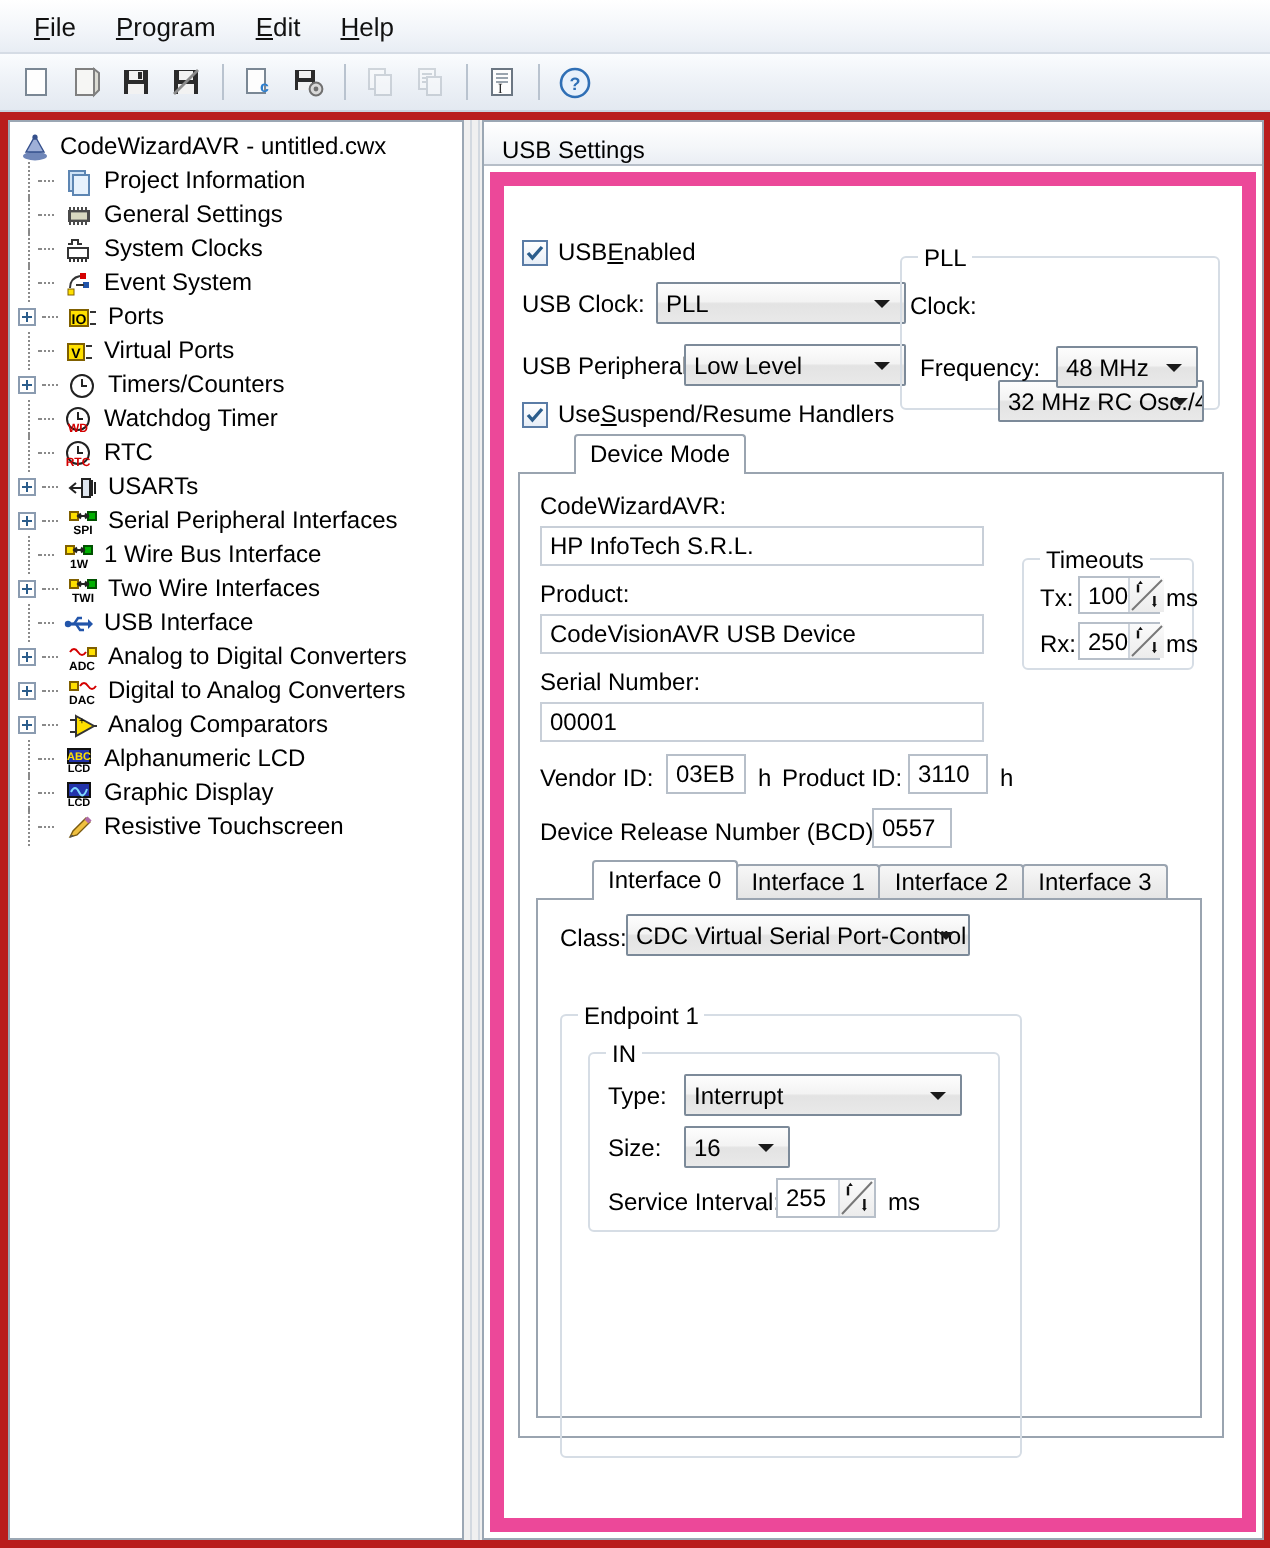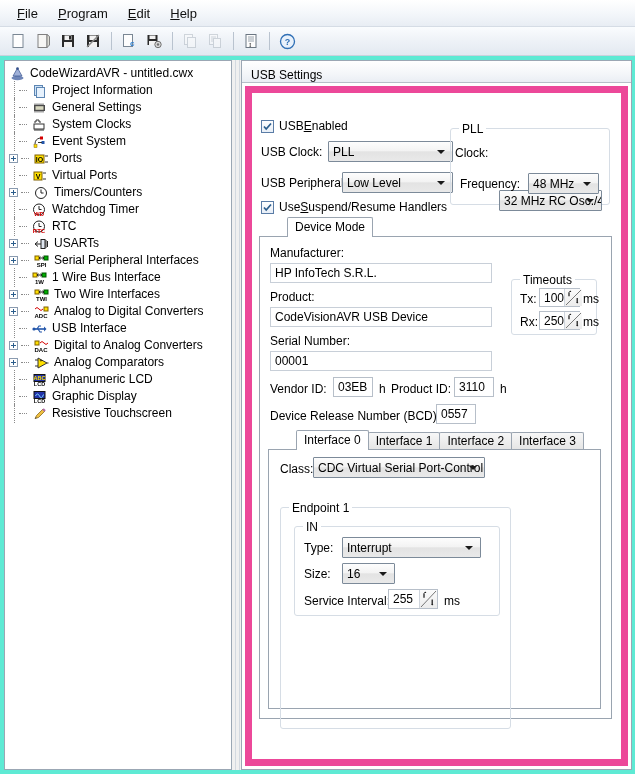--- a/index.html
+++ b/index.html
@@ -70,21 +70,21 @@
     background: #b9c3cf;
     margin: 0 5px;
   }
   .tb-ico { display: block; }
 
   
   .split {
     flex: 1 1 auto;
     display: flex;
     min-height: 0;
-    background: #5eead4;
+    background: #b91c1c;
     padding: 4px 3px 4px 4px;
     box-sizing: border-box;
   }
   .tree-pane {
     width: 228px;
     background: #ffffff;
     border: 1px solid #9ba7b4;
     box-sizing: border-box;
     overflow: hidden;
     position: relative;
@@ -606,45 +606,45 @@
               <rect x="10" y="2" width="4" height="4" fill="#00b000" stroke="#005000"></rect>
               <path d="M5 4 h5" stroke="#222"></path>
               <path d="M6.5 2.8 L5 4 L6.5 5.2 M8.5 2.8 L10 4 L8.5 5.2" stroke="#222" fill="none"></path>
               <text x="7.5" y="13" text-anchor="middle" font-family="Liberation Sans, sans-serif" font-size="6" font-weight="bold" fill="#000">TWI</text>
             </svg>
           </div>
           <span class="tlabel">Two Wire Interfaces</span>
         </div>
 
         <div class="tnode">
-          <div class="expander"></div>
-          <div class="nub"></div>
-          <div class="ticon">
-            <svg width="15" height="14" viewBox="0 0 15 14">
-              <path d="M1 4 q2 -3 4 0 q2 3 4 0" stroke="#d40000" fill="none"></path>
-              <rect x="10" y="2" width="4" height="4" fill="#ffe000" stroke="#806000"></rect>
-              <text x="7" y="13" text-anchor="middle" font-family="Liberation Sans, sans-serif" font-size="6" font-weight="bold" fill="#000">ADC</text>
-            </svg>
-          </div>
-          <span class="tlabel">Analog to Digital Converters</span>
-        </div>
-
-        <div class="tnode">
           <div class="indent"></div>
           <div class="nub"></div>
           <div class="ticon">
             <svg width="15" height="14" viewBox="0 0 15 14">
               <path d="M2 7 h10" stroke="#2255aa" stroke-width="1.6"></path>
               <circle cx="2" cy="7" r="1.6" fill="#2255aa"></circle>
               <path d="M12 4.5 L14.5 7 L12 9.5 Z" fill="#2255aa"></path>
               <path d="M5 7 L7 4 L9 4" stroke="#2255aa" stroke-width="1.2" fill="none"></path>
               <path d="M6 7 L8 10 L10 10" stroke="#2255aa" stroke-width="1.2" fill="none"></path>
             </svg>
           </div>
           <span class="tlabel">USB Interface</span>
+        </div>
+
+        <div class="tnode">
+          <div class="expander"></div>
+          <div class="nub"></div>
+          <div class="ticon">
+            <svg width="15" height="14" viewBox="0 0 15 14">
+              <path d="M1 4 q2 -3 4 0 q2 3 4 0" stroke="#d40000" fill="none"></path>
+              <rect x="10" y="2" width="4" height="4" fill="#ffe000" stroke="#806000"></rect>
+              <text x="7" y="13" text-anchor="middle" font-family="Liberation Sans, sans-serif" font-size="6" font-weight="bold" fill="#000">ADC</text>
+            </svg>
+          </div>
+          <span class="tlabel">Analog to Digital Converters</span>
         </div>
 
         <div class="tnode">
           <div class="expander"></div>
           <div class="nub"></div>
           <div class="ticon">
             <svg width="15" height="14" viewBox="0 0 15 14">
               <rect x="1" y="2" width="4" height="4" fill="#ffe000" stroke="#806000"></rect>
               <path d="M6 4 q2 -3 4 0 q2 3 4 0" stroke="#d40000" fill="none"></path>
               <text x="7" y="13" text-anchor="middle" font-family="Liberation Sans, sans-serif" font-size="6" font-weight="bold" fill="#000">DAC</text>
@@ -766,21 +766,21 @@
         </div>
 
         <div class="tabctl" style="left:7px; top:124px; right:9px; bottom:40px;">
           <div class="tabstrip">
             <div class="tab active">
               <span>Device Mode</span>
             </div>
           </div>
           <div class="tabpage">
 
-            <div class="lbl abs" style="left:10px; top:9px;">Manufacturer:</div>
+            <div class="lbl abs" style="left:10px; top:9px;">CodeWizardAVR:</div>
             <div class="textbox" style="left:10px; top:26px; width:222px; height:20px;">
               <span>HP InfoTech S.R.L.</span>
             </div>
 
             <div class="lbl abs" style="left:10px; top:53px;">Product:</div>
             <div class="textbox" style="left:10px; top:70px; width:222px; height:20px;">
               <span>CodeVisionAVR USB Device</span>
             </div>
 
             <div class="lbl abs" style="left:10px; top:97px;">Serial Number:</div>

